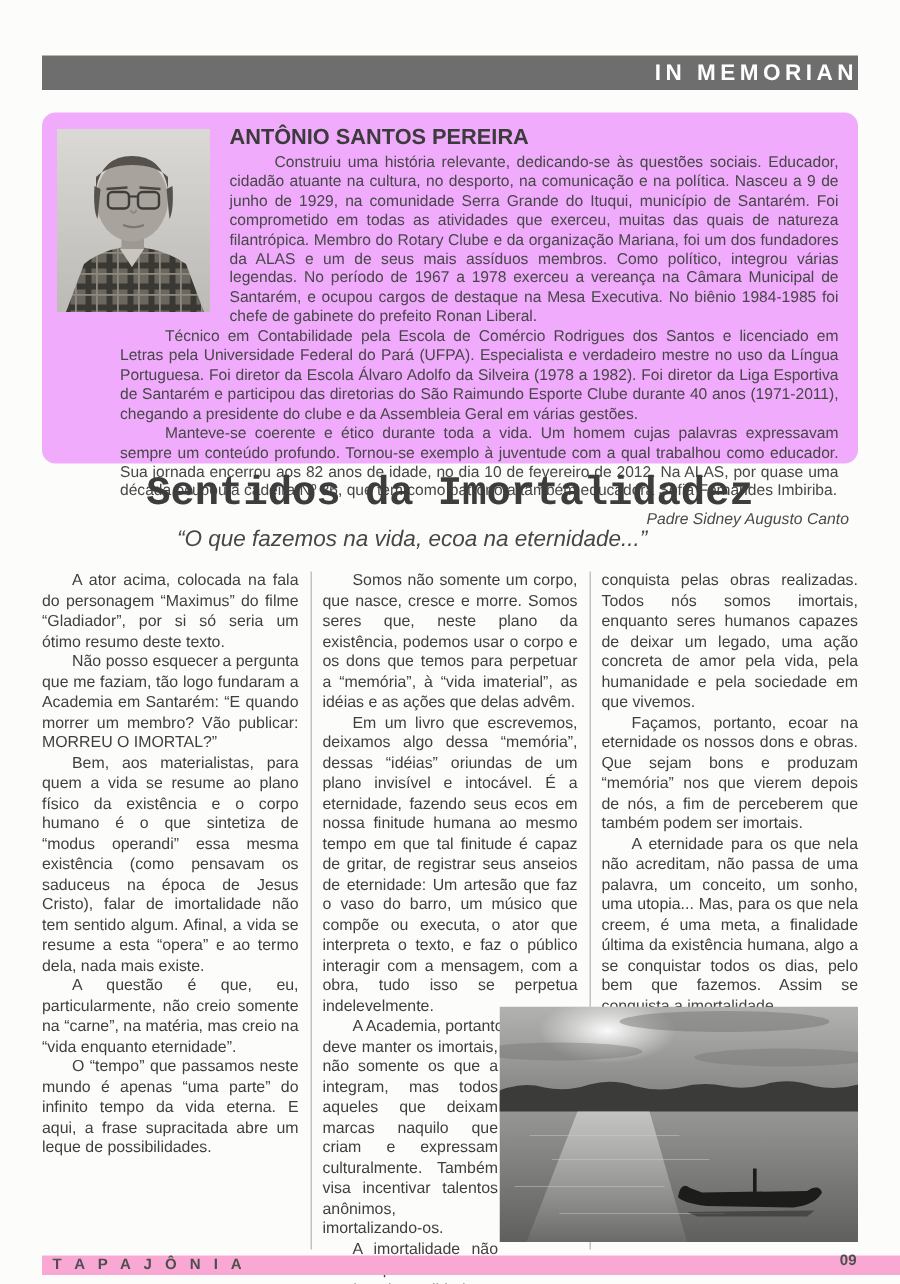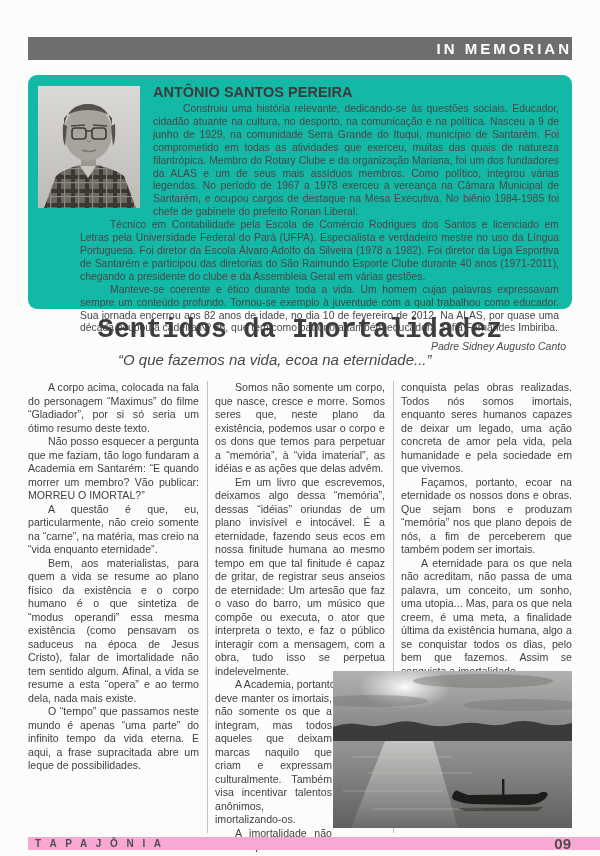--- a/index.html
+++ b/index.html
@@ -16,21 +16,21 @@
     position:absolute;left:28px;top:37px;width:544px;height:23px;
     background:#6e6e6e;display:flex;align-items:center;justify-content:flex-end;
   }
   .header-band .title{
     color:#ffffff;font-weight:bold;font-size:15px;letter-spacing:3px;
   }
 
   
   .bio-card{
     position:absolute;left:28px;top:75px;width:544px;height:234px;
-    background:#14b8a6;border-radius:9px;box-sizing:border-box;
+    background:#f0abfc;border-radius:9px;box-sizing:border-box;
     padding:9px 13px 6px 10px;color:#474747;
   }
   .portrait{
     float:left;width:102px;height:122px;margin:2px 13px 4px 0;
     display:block;
   }
   .bio-name{
     font-size:14.5px;font-weight:bold;color:#3b3b3b;margin:0 0 3px 0;
   }
   .bio-text{
@@ -75,21 +75,21 @@
   .footer-band{
     position:absolute;left:28px;top:837px;width:576px;height:13px;
     background:#f9a8d4;display:flex;align-items:center;
   }
   .footer-band .brand{
     font-size:10px;font-weight:bold;letter-spacing:3px;color:#4e4e4e;
     padding-left:7px;
   }
   .page-number{
     position:absolute;right:29px;top:835px;
-    font-size:15px;font-weight:bold;color:#4e4e4e;text-align:right;
+    font-size:10px;font-weight:bold;color:#4e4e4e;text-align:right;
   }
 </style>
 </head>
 <body>
 
 <div class="page">
 
   <div class="header-band">
     <span class="title">IN MEMORIAN</span>
   </div>
@@ -130,38 +130,38 @@
     <p class="bio-text">Técnico em Contabilidade pela Escola de Comércio Rodrigues dos Santos e licenciado em Letras pela Universidade Federal do Pará (UFPA). Especialista e verdadeiro mestre no uso da Língua Portuguesa. Foi diretor da Escola Álvaro Adolfo da Silveira (1978 a 1982). Foi diretor da Liga Esportiva de Santarém e participou das diretorias do São Raimundo Esporte Clube durante 40 anos (1971-2011), chegando a presidente do clube e da Assembleia Geral em várias gestões.</p>
     <p class="bio-text">Manteve-se coerente e ético durante toda a vida. Um homem cujas palavras expressavam sempre um conteúdo profundo. Tornou-se exemplo à juventude com a qual trabalhou como educador. Sua jornada encerrou aos 82 anos de idade, no dia 10 de fevereiro de 2012. Na ALAS, por quase uma década ocupou a cadeira Nº 36, que tem como patrono a também educadora Sofia Fernandes Imbiriba.</p>
   </div>
 
   <h1 class="article-title">Sentidos da Imortalidadez</h1>
   <div class="article-byline">Padre Sidney Augusto Canto</div>
   <div class="article-epigraph">“O que fazemos na vida, ecoa na eternidade...”</div>
 
   <div class="cols">
     <div class="col col-1">
-      <p class="para">A corpo acima, colocada na fala do personagem “Maximus” do filme “Gladiador”, por si só seria um ótimo resumo deste texto.</p>
+      <p class="para">A ator acima, colocada na fala do personagem “Maximus” do filme “Gladiador”, por si só seria um ótimo resumo deste texto.</p>
       <p class="para">Não posso esquecer a pergunta que me faziam, tão logo fundaram a Academia em Santarém: “E quando morrer um membro? Vão publicar: MORREU O IMORTAL?”</p>
+      <p class="para">Bem, aos materialistas, para quem a vida se resume ao plano físico da existência e o corpo humano é o que sintetiza de “modus operandi” essa mesma existência (como pensavam os saduceus na época de Jesus Cristo), falar de imortalidade não tem sentido algum. Afinal, a vida se resume a esta “opera” e ao termo dela, nada mais existe.</p>
       <p class="para">A questão é que, eu, particularmente, não creio somente na “carne”, na matéria, mas creio na “vida enquanto eternidade”.</p>
-      <p class="para">Bem, aos materialistas, para quem a vida se resume ao plano físico da existência e o corpo humano é o que sintetiza de “modus operandi” essa mesma existência (como pensavam os saduceus na época de Jesus Cristo), falar de imortalidade não tem sentido algum. Afinal, a vida se resume a esta “opera” e ao termo dela, nada mais existe.</p>
       <p class="para">O “tempo” que passamos neste mundo é apenas “uma parte” do infinito tempo da vida eterna. E aqui, a frase supracitada abre um leque de possibilidades.</p>
     </div>
     <div class="col col-2">
       <p class="para">Somos não somente um corpo, que nasce, cresce e morre. Somos seres que, neste plano da existência, podemos usar o corpo e os dons que temos para perpetuar a “memória”, à “vida imaterial”, as idéias e as ações que delas advêm.</p>
       <p class="para">Em um livro que escrevemos, deixamos algo dessa “memória”, dessas “idéias” oriundas de um plano invisível e intocável. É a eternidade, fazendo seus ecos em nossa finitude humana ao mesmo tempo em que tal finitude é capaz de gritar, de registrar seus anseios de eternidade: Um artesão que faz o vaso do barro, um músico que compõe ou executa, o ator que interpreta o texto, e faz o público interagir com a mensagem, com a obra, tudo isso se perpetua indelevelmente.</p>
       <p class="para">A Academia, portanto, visa e</p>
       <div class="wrap-narrow">
         <p class="para noindent">deve manter os imortais, não somente os que a integram, mas todos aqueles que deixam marcas naquilo que criam e expressam culturalmente. Também visa incentivar talentos anônimos, imortalizando-os.</p>
         <p class="para">A imortalidade não se compra e não se vende. A imortalidade se</p>
       </div>
     </div>
     <div class="col col-3">
       <p class="para noindent">conquista pelas obras realizadas. Todos nós somos imortais, enquanto seres humanos capazes de deixar um legado, uma ação concreta de amor pela vida, pela humanidade e pela sociedade em que vivemos.</p>
-      <p class="para">Façamos, portanto, ecoar na eternidade os nossos dons e obras. Que sejam bons e produzam “memória” nos que plano depois de nós, a fim de perceberem que também podem ser imortais.</p>
+      <p class="para">Façamos, portanto, ecoar na eternidade os nossos dons e obras. Que sejam bons e produzam “memória” nos que vierem depois de nós, a fim de perceberem que também podem ser imortais.</p>
       <p class="para">A eternidade para os que nela não acreditam, não passa de uma palavra, um conceito, um sonho, uma utopia... Mas, para os que nela creem, é uma meta, a finalidade última da existência humana, algo a se conquistar todos os dias, pelo bem que fazemos. Assim se conquista a imortalidade.</p>
       <p class="para noindent bold-line">IMORTAIS SIM, POR QUE NÃO?</p>
     </div>
   </div>
 
   <svg class="river-photo" viewBox="0 0 239 157" xmlns="http://www.w3.org/2000/svg">
     <defs>
       <linearGradient id="sky" x1="0" y1="0" x2="0" y2="1">
         <stop offset="0" stop-color="#b2b2b0"></stop>
           <stop offset="1" stop-color="#7e7e7c"></stop>

